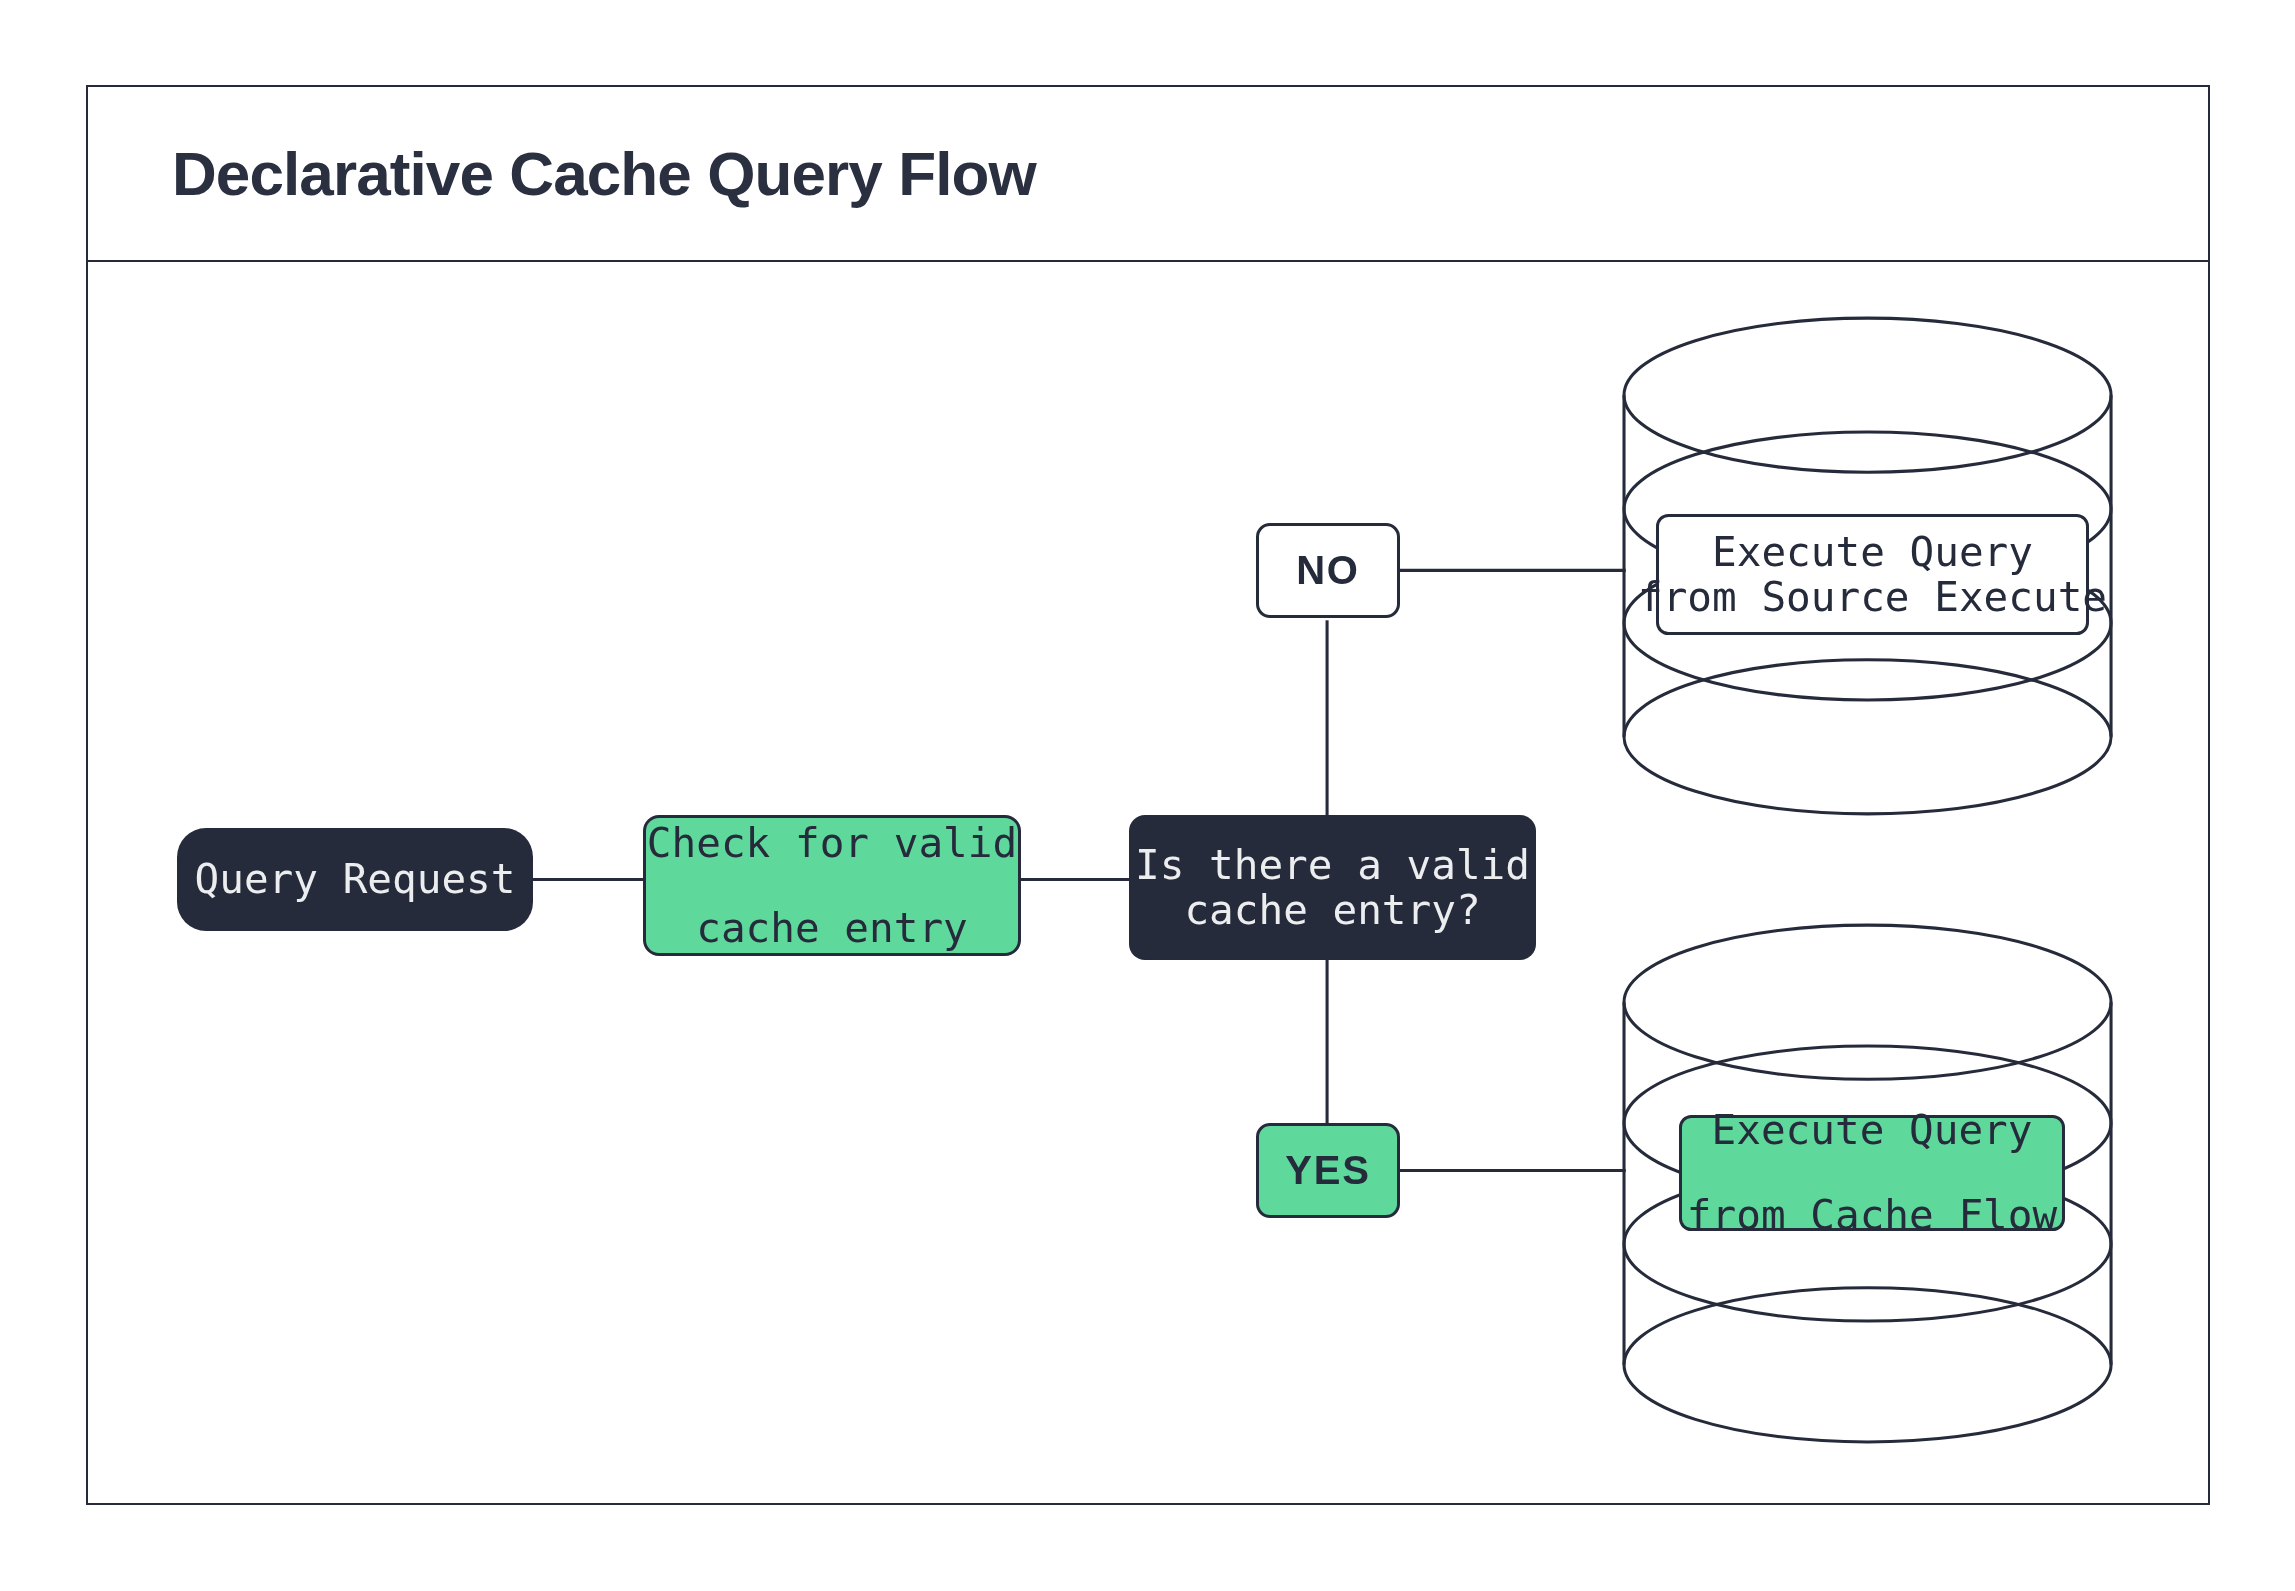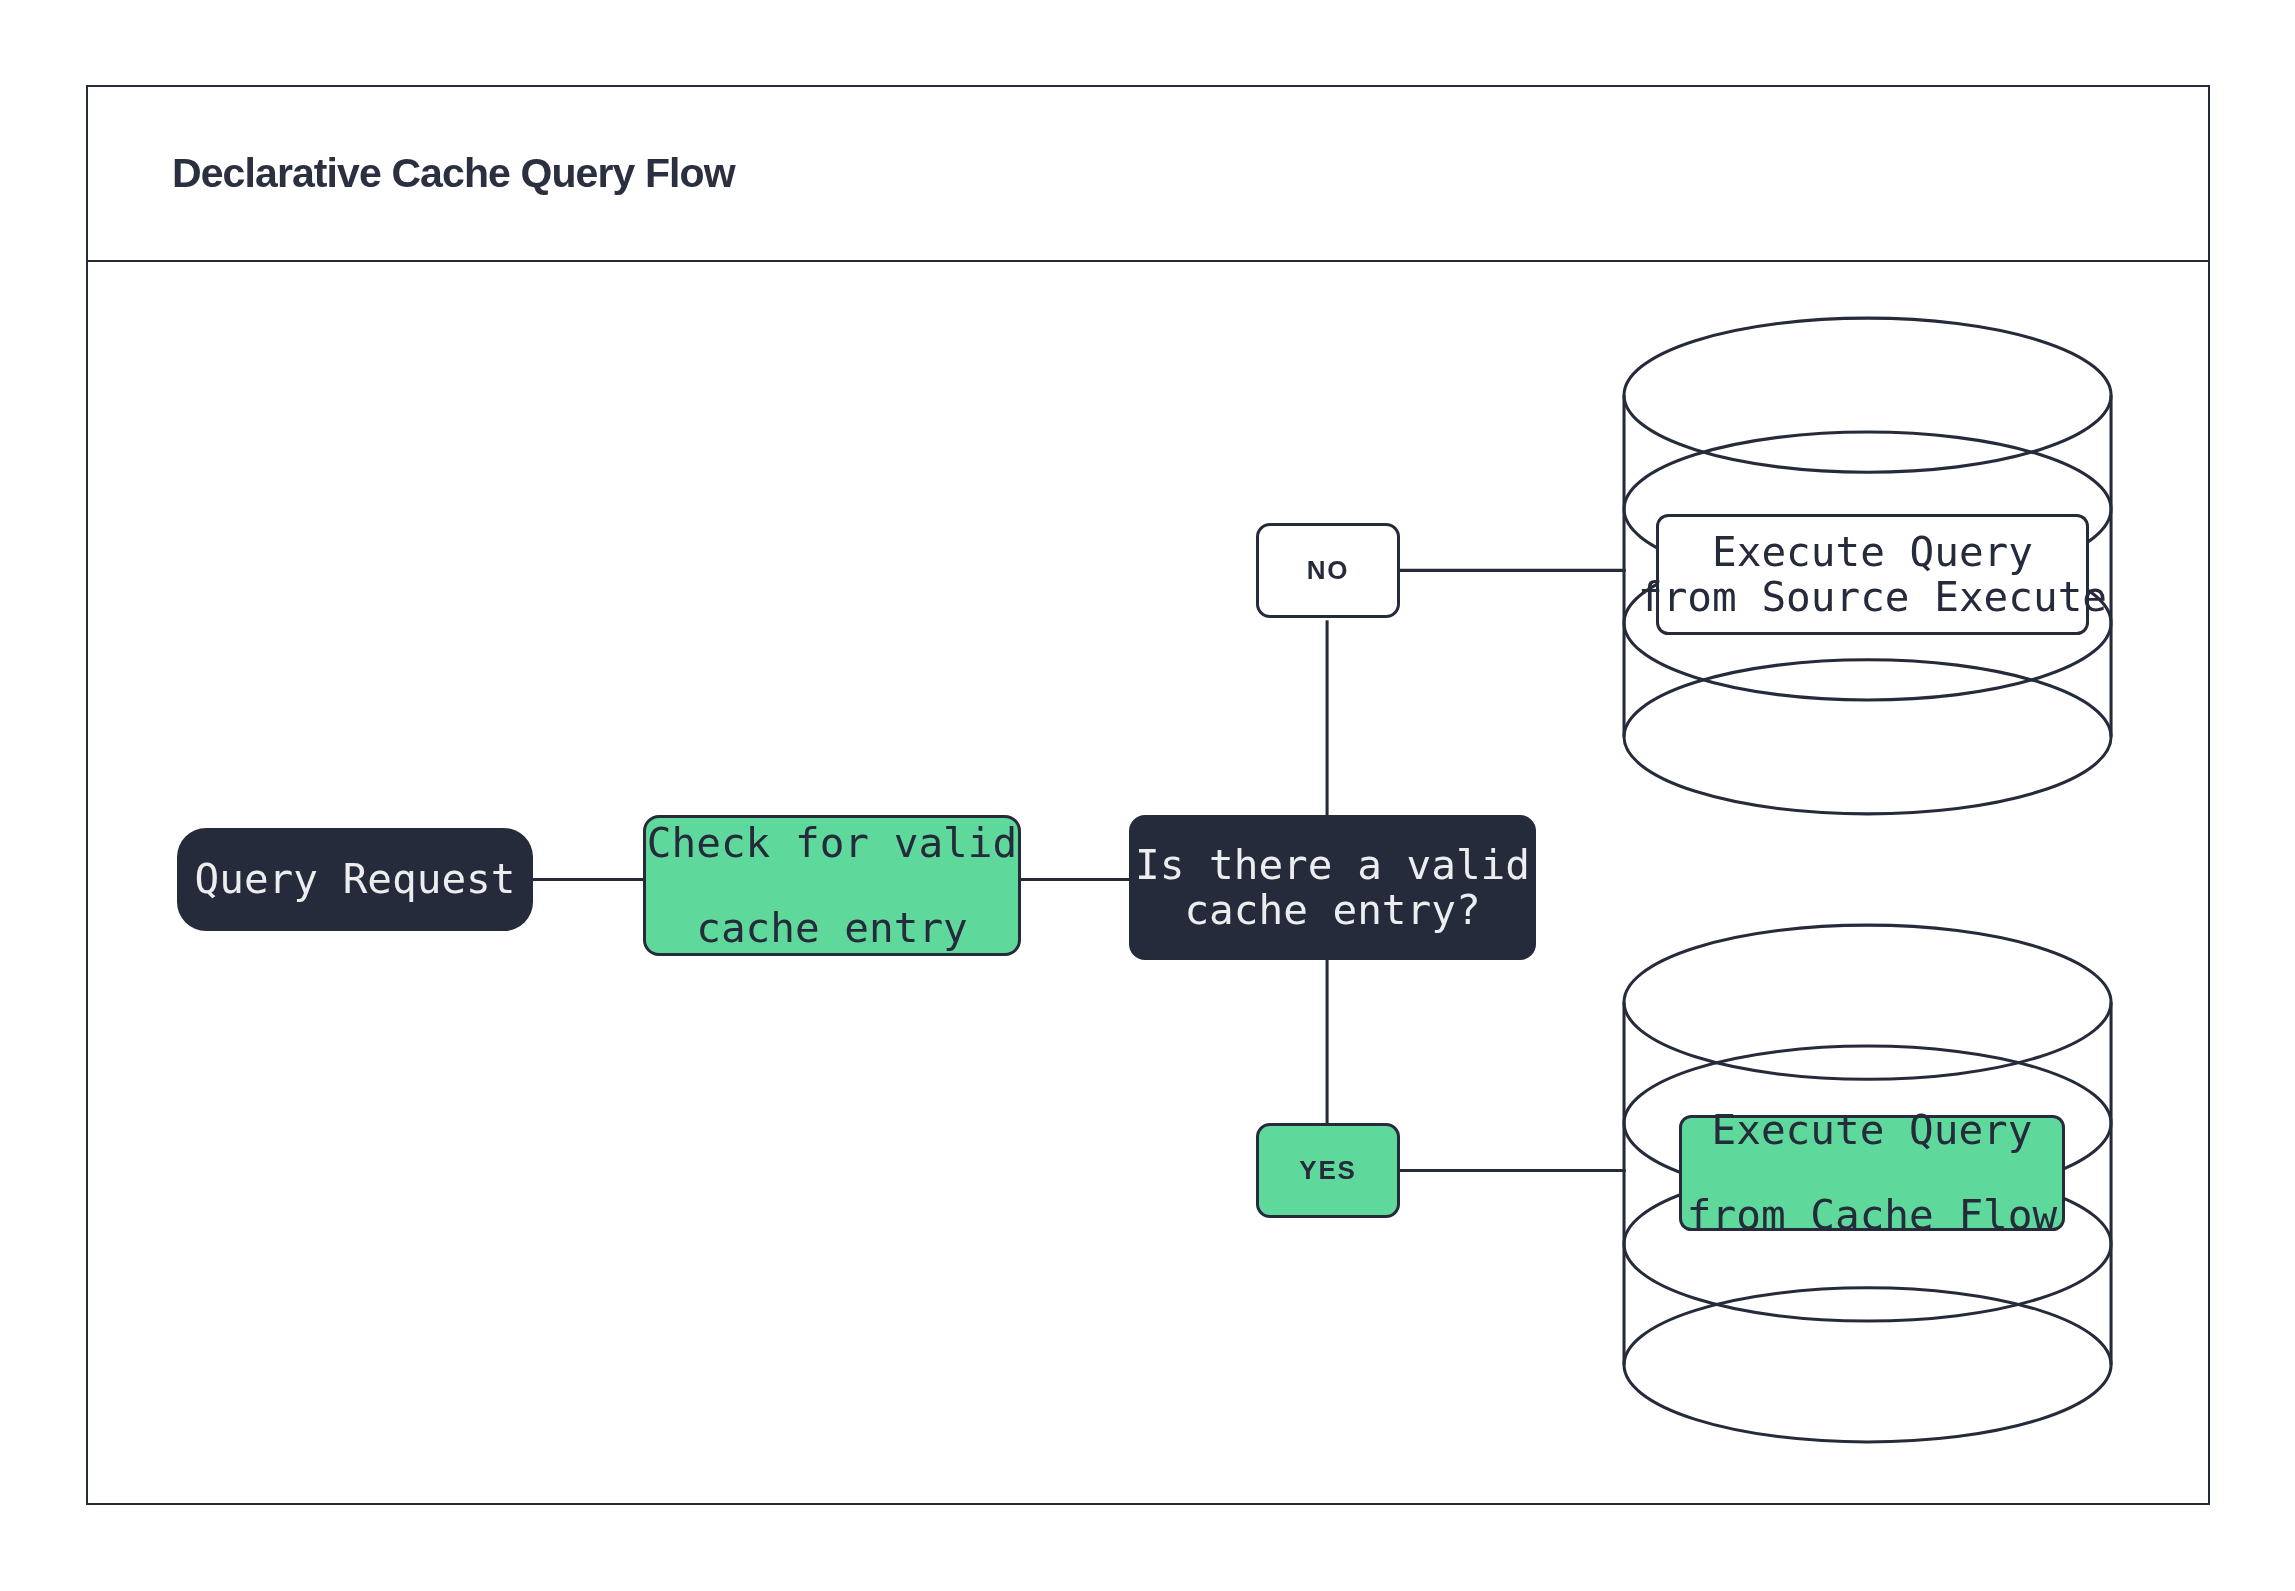--- a/index.html
+++ b/index.html
@@ -33,21 +33,21 @@
     height: 175px;
     border-bottom: 2.6px solid #262b3b;
     box-sizing: border-box;
     display: flex;
     align-items: center;
   }
   .title {
     margin: 0 0 0 84px;
     font-family: "Liberation Sans", sans-serif;
     font-weight: bold;
-    font-size: 41px;
+    font-size: 62px;
     letter-spacing: -0.9px;
     color: #2a3040;
   }
   svg.layer {
     position: absolute;
     left: 0;
     top: 0;
     width: 2295px;
     height: 1591px;
   }
@@ -75,21 +75,21 @@
     gap: 40px;
   }
   .node.white {
     background: #ffffff;
     color: #262b3b;
     border: 3.5px solid #262b3b;
   }
   .branch {
     font-family: "Liberation Sans", sans-serif;
     font-weight: bold;
-    font-size: 26px;
+    font-size: 40px;
     letter-spacing: 1.8px;
     border-radius: 14px;
   }
   .dblabel {
     border-radius: 12.3px;
   }
   .dblabel.white, .dblabel.green { border-width: 3.5px; }
 
   #n-query    { left: 177px;  top: 828px;  width: 356px; height: 103px; border-radius: 29px; }
   #n-check    { left: 643px;  top: 815px;  width: 378px; height: 141px; }

